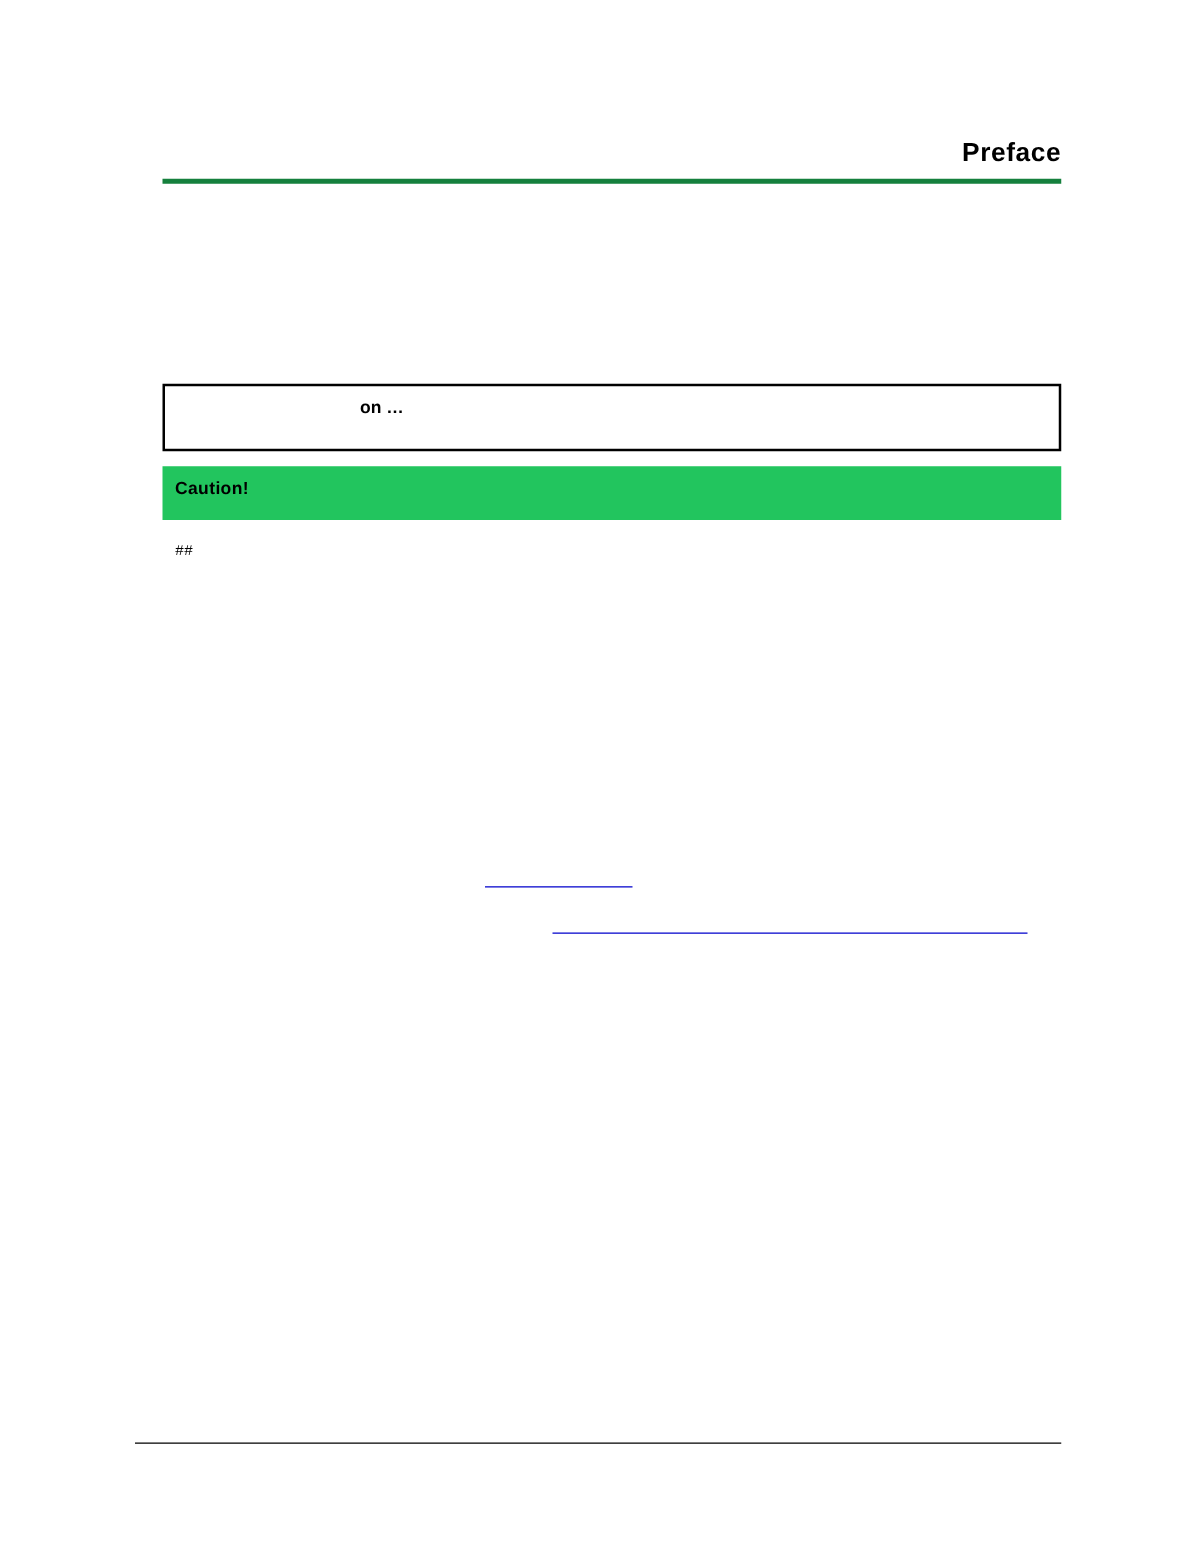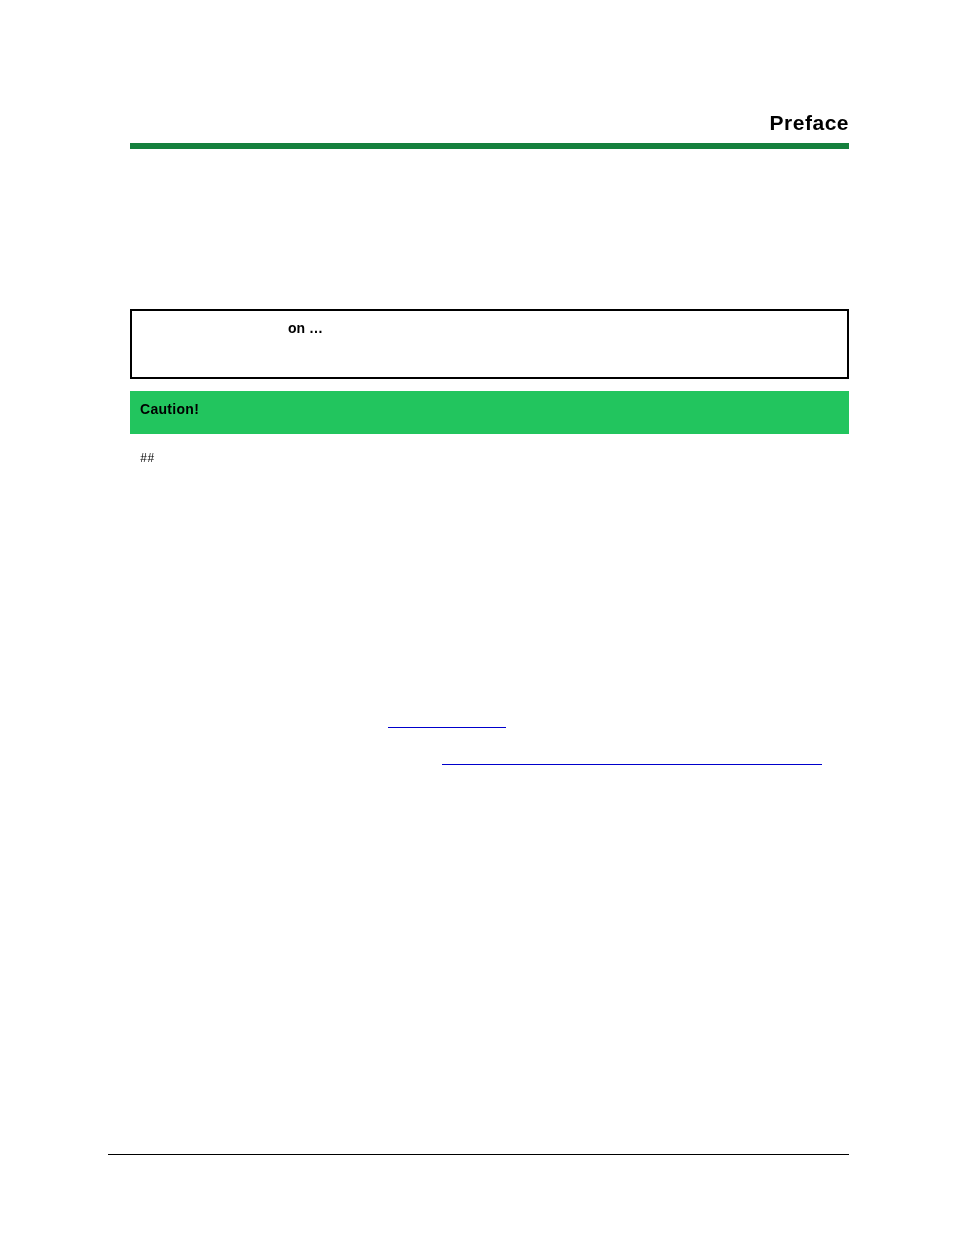--- a/index.html
+++ b/index.html
@@ -12,27 +12,27 @@
     position: relative;
   }
   .page {
     padding: 111px 105px 60px 130px;
   }
   .header-title {
     text-align: right;
     font-weight: 900;
     font-size: 21px;
     padding-bottom: 8px;
-    border-bottom: 6px solid #15803d;
+    border-bottom: 4px solid #15803d;
     margin-bottom: 160px;
     letter-spacing: 0.5px;
   }
   .info-box {
     border: 2px solid #000;
-    padding: 8px 12px 40px 12px;
+    padding: 8px 12px 24px 12px;
     margin-bottom: 12px;
   }
   .info-label {
     font-weight: 700;
     font-size: 14px;
     margin-left: 144px;
   }
   .caution-box {
     background: #22c55e;
     padding: 9px 10px 16px 10px;

